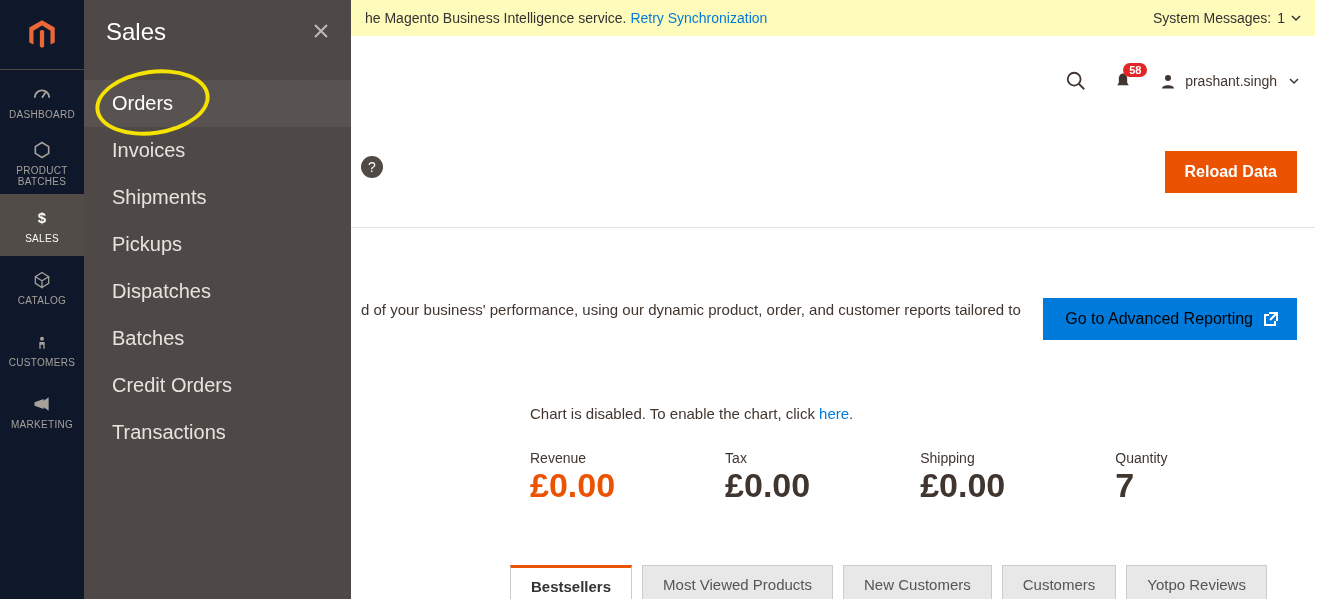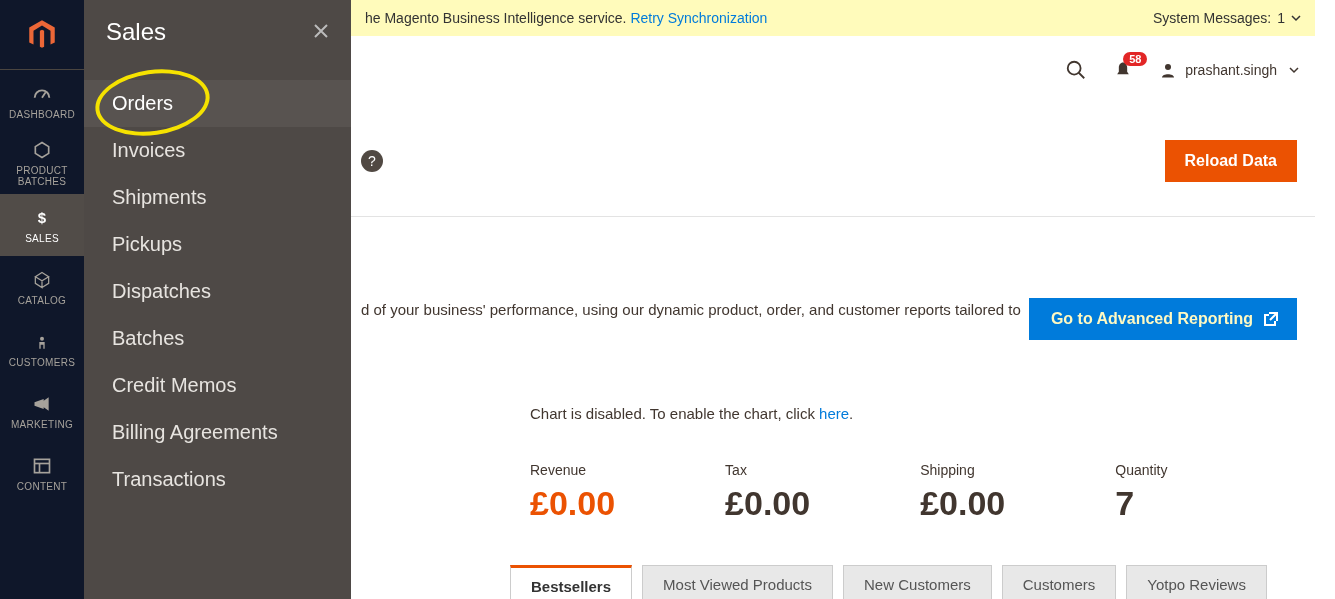--- a/index.html
+++ b/index.html
@@ -52,21 +52,21 @@
     position: absolute; left: 351px; top: 0; right: 20px; height: 36px;
     background: #fffbbb; color: #333; font-size: 14px;
     display: flex; align-items: center; padding: 0 14px;
     justify-content: space-between;
   }
   .sysbar a { color: #007bdb; text-decoration: none; text-align: right; }
   .sysbar .right { display:flex; align-items:center; gap:6px; }
 
   
   .header {
-    position: absolute; left: 351px; top: 36px; right: 20px; height: 68px;
+    position: absolute; left: 351px; top: 47px; right: 20px; height: 68px;
     display: flex; align-items: center; justify-content: flex-end;
     gap: 26px; padding: 0 16px;
   }
   .header .search-ic, .header .bell, .header .user {
     display:flex; align-items:center; cursor:pointer; color:#41362f;
   }
   .badge {
     position: relative;
   }
   .badge .count {
@@ -81,44 +81,44 @@
   .titlebar {
     position: absolute; left: 351px; top: 140px; right: 20px;
     display:flex; align-items:center; justify-content:space-between;
     padding: 0 18px 34px 10px;
     border-bottom: 1px solid #e3e3e3;
   }
   .help { width:22px; height:22px; border-radius:50%; background:#514943;color:#fff;
           display:flex; align-items:center; justify-content:center; font-size:14px; cursor:pointer;}
   .btn-primary {
     background:#eb5202; color:#fff; border:none; padding:12px 20px;
-    font-size:16px; cursor:pointer; font-weight:600;
+    font-size:16px; cursor:pointer; font-weight:600;margin-top:11px;
   }
 
   
   .bodycopy {
     position:absolute; left:351px; top:298px; right:20px;
     display:flex; justify-content:space-between; align-items:flex-start;
     padding: 0 18px 0 10px;
     color:#41362f; font-size:15px;
   }
   .bodycopy .txt { max-width: 660px; line-height:1.6; }
   .btn-blue {
-    background:#007bdb; color:#fef9c3; border:none; padding:12px 18px 12px 22px;
-    font-size:16px; font-weight:700; cursor:pointer; display:flex; align-items:center; gap:10px;
+    background:#007bdb; color:#000000; border:none; padding:12px 18px 12px 22px;
+    font-size:16px; font-weight:400; cursor:pointer; display:flex; align-items:center; gap:10px;
   }
 
   
   .stats {
     position:absolute; left:530px; top:405px; right:110px;
   }
-  .stats .chartmsg { font-size:15px; color:#41362f; margin-bottom:40px; }
+  .stats .chartmsg { font-size:15px; color:#41362f; margin-bottom:28px; }
   .stats .chartmsg a { color:#007bdb; text-decoration:none; }
   .stats .row { display:flex; gap:110px; }
-  .stats .metric .lbl { font-size:14px; color:#41362f; margin-bottom:6px; }
+  .stats .metric .lbl { font-size:14px; color:#41362f; }
   .stats .metric .val { font-size:34px; font-weight:600; color:#41362f; }
   .stats .metric.highlight .val { color:#eb5202; }
 
   
   .tabs {
     position:absolute; left:510px; top:565px; display:flex; gap:10px;
   }
   .tabs .tab {
     background:#e8e8e8; border:1px solid #ccc; padding:10px 20px;
     font-size:15px; color:#555; cursor:pointer;
@@ -180,52 +180,41 @@
         </span>
         <span style="text-align:center;line-height:1.1">CUSTOMERS</span>
       </div>
       <div class="item" style="color: rgb(166, 162, 155);">
         <span class="ic" style="color:#a6a29b">
           <svg width="22" height="20" viewBox="0 0 24 24">
             <path d="M3 10 L14 6 V18 L3 14 Z M14 8 L20 4 V20 L14 16" fill="currentColor"></path>
           </svg>
         </span>
         <span style="text-align:center;line-height:1.1">MARKETING</span>
-      </div>
-      <div class="item" style="color: rgb(166, 162, 155);">
-        <span class="ic" style="color:#a6a29b">
-          <svg width="20" height="20" viewBox="0 0 24 24">
-            <rect x="3" y="4" width="18" height="16" stroke="currentColor" stroke-width="2" fill="none"></rect>
-            <line x1="3" y1="9" x2="21" y2="9" stroke="currentColor" stroke-width="2"></line>
-            <line x1="9" y1="9" x2="9" y2="20" stroke="currentColor" stroke-width="2"></line>
-          </svg>
-        </span>
-        <span style="text-align:center;line-height:1.1">CONTENT</span>
       </div>
     </div>
 </div>
 
 <div class="flyout">
   <div class="flyout-head">
     <h2>Sales</h2>
     <span class="flyout-close">
       <svg width="16" height="16" viewBox="0 0 16 16">
           <path d="M2 2 L14 14 M14 2 L2 14" stroke="#bbb" stroke-width="2" fill="none"></path>
         </svg>
     </span>
   </div>
   <ul id="flyout-items">
       <li class="active">Orders</li>
       <li class="">Invoices</li>
       <li class="">Shipments</li>
       <li class="">Pickups</li>
       <li class="">Dispatches</li>
       <li class="">Batches</li>
-      <li class="">Credit Memos</li>
-      <li class="">Billing Agreements</li>
+      <li class="">Credit Orders</li>
       <li class="">Transactions</li>
     </ul>
 </div>
 
 <div class="anno"></div>
 
 <div class="sysbar">
   <div>
     <span>he Magento Business Intelligence service. </span>
     <a href="#">Retry Synchronization</a>

